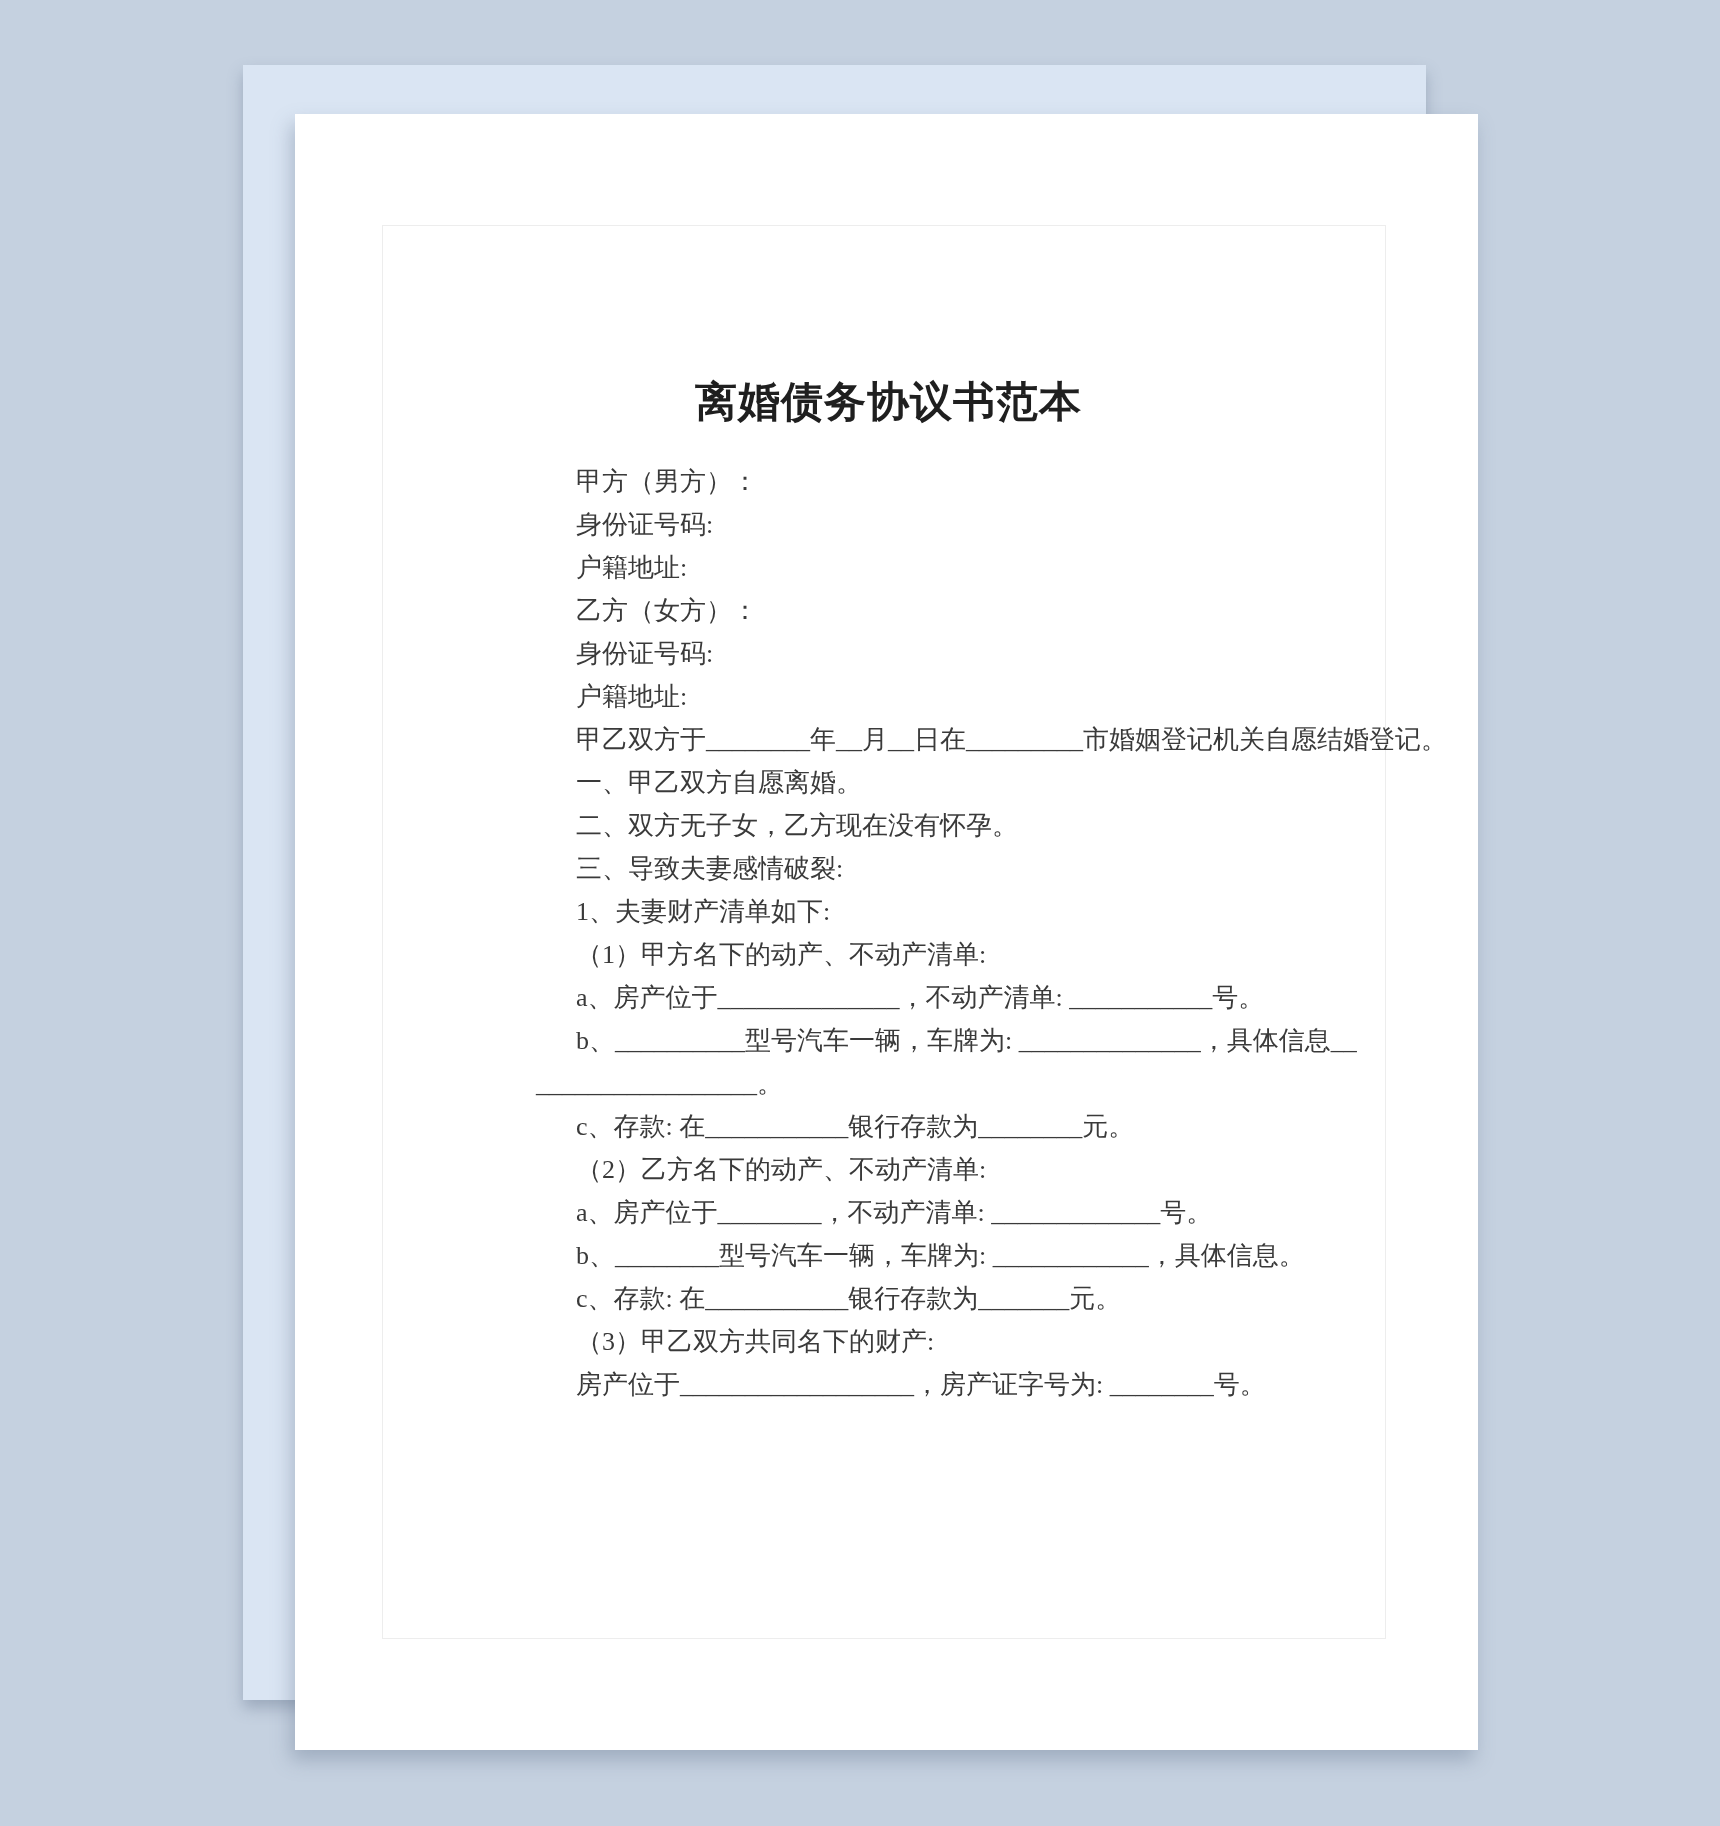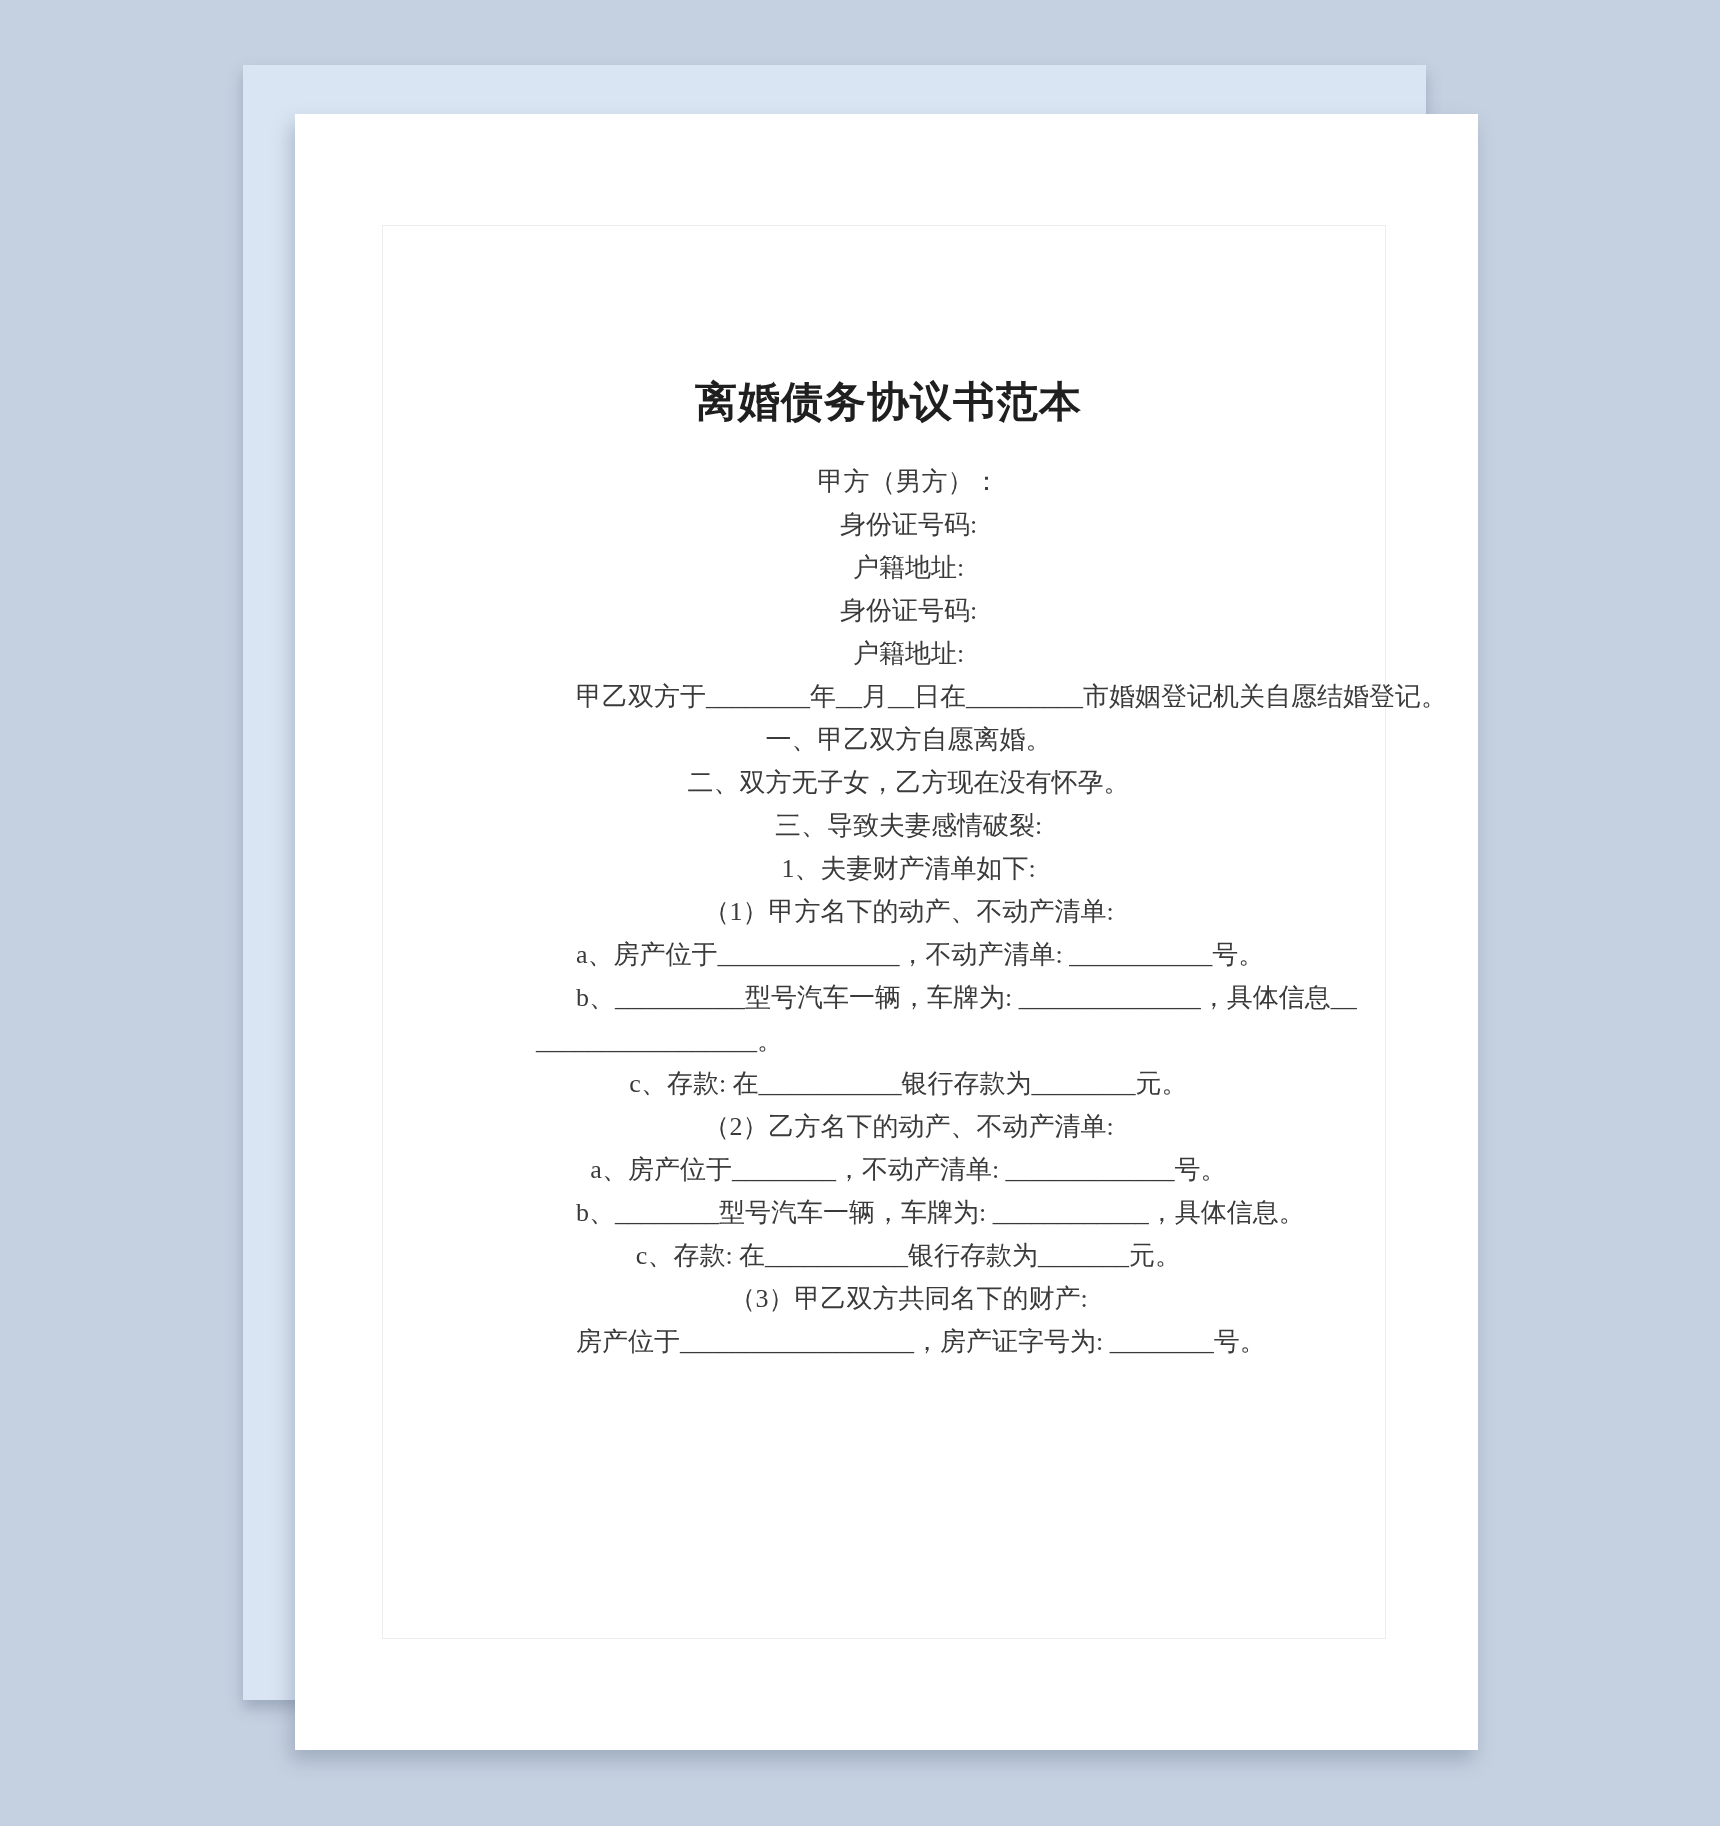--- a/index.html
+++ b/index.html
@@ -60,35 +60,35 @@
   }
   .line{
     height:43px;
     line-height:43px;
     font-size:26px;
     color:var(--text);
     white-space:nowrap;
   }
   .line.indent{
     text-indent:40px;
-    text-align:center;
   }
 </style>
 </head>
 <body>
 
 <div class="canvas">
   <div class="page-back"></div>
   <div class="page">
     <div class="content-frame">
       <h1 class="doc-title">离婚债务协议书范本</h1>
       <div class="doc-body">
           <p class="line indent">甲方（男方）：</p>
           <p class="line indent">身份证号码:</p>
           <p class="line indent">户籍地址:</p>
+          <p class="line indent">乙方（女方）：</p>
           <p class="line indent">身份证号码:</p>
           <p class="line indent">户籍地址:</p>
           <p class="line indent">甲乙双方于________年__月__日在_________市婚姻登记机关自愿结婚登记。</p>
           <p class="line indent">一、甲乙双方自愿离婚。</p>
           <p class="line indent">二、双方无子女，乙方现在没有怀孕。</p>
           <p class="line indent">三、导致夫妻感情破裂:</p>
           <p class="line indent">1、夫妻财产清单如下:</p>
           <p class="line indent">（1）甲方名下的动产、不动产清单:</p>
           <p class="line indent">a、房产位于______________，不动产清单: ___________号。</p>
           <p class="line indent">b、__________型号汽车一辆，车牌为: ______________，具体信息__</p>

